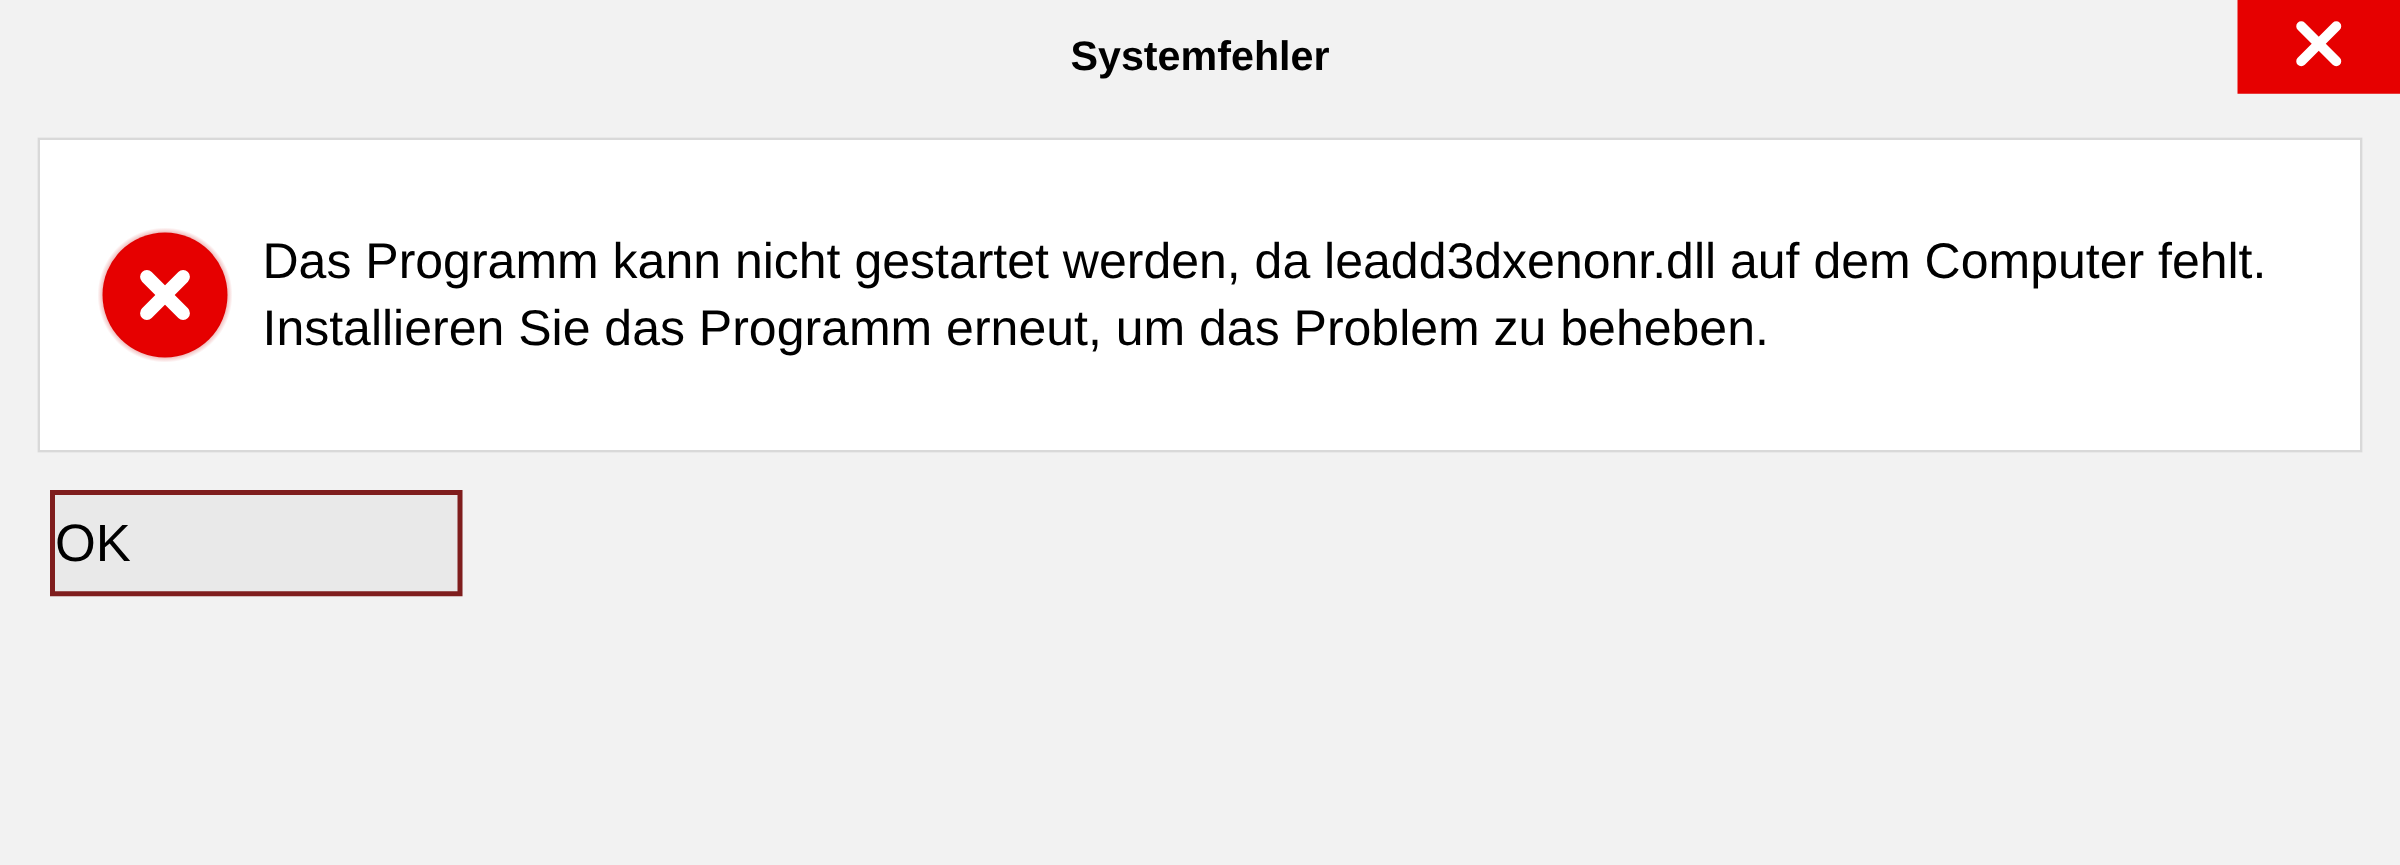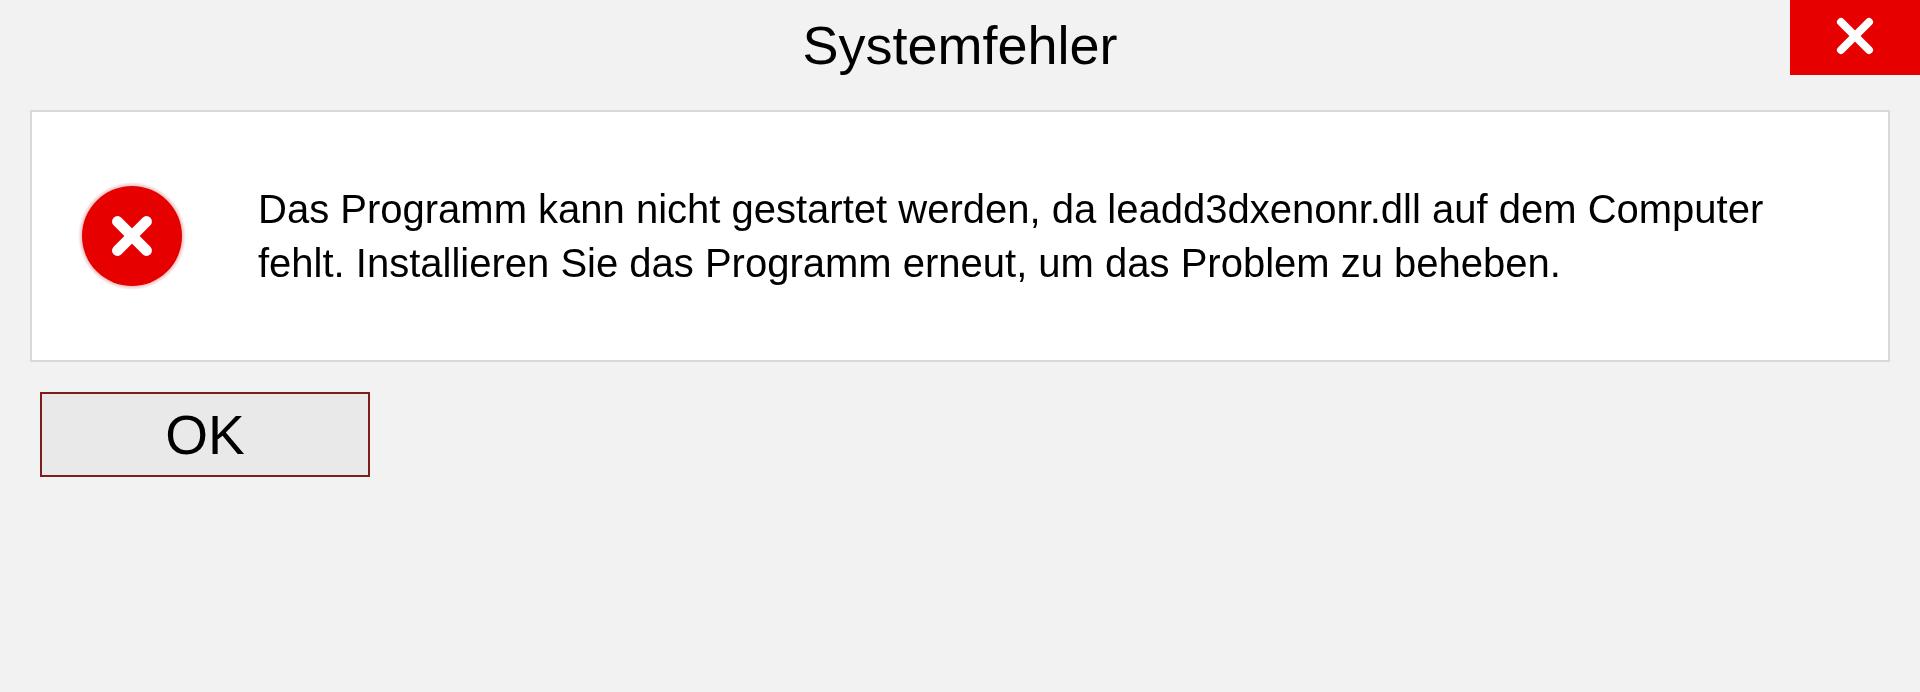--- a/index.html
+++ b/index.html
@@ -16,23 +16,23 @@
     }
     .titlebar {
       display: flex;
       align-items: center;
       justify-content: center;
       height: 90px;
       position: relative;
       background: #f2f2f2;
     }
     .title {
-      font-size: 54px;
+      font-size: 33px;
       color: #000;
-      font-weight: 400;
+      font-weight: 700;
     }
     .close-btn {
       position: absolute;
       right: 0;
       top: 0;
       width: 130px;
       height: 75px;
       background: #e60000;
       display: flex;
       align-items: center;
@@ -43,21 +43,21 @@
       width: 48px;
       height: 48px;
     }
     .content-box {
       margin: 20px 30px 0 30px;
       background: #ffffff;
       border: 2px solid #d9d9d9;
       padding: 70px 50px 70px 50px;
       display: flex;
       align-items: center;
-      gap: 76px;
+      gap: 28px;
     }
     .error-icon {
       flex-shrink: 0;
       width: 100px;
       height: 100px;
       background: #e60000;
       border-radius: 50%;
       display: flex;
       align-items: center;
       justify-content: center;
@@ -90,25 +90,24 @@
       font-weight: 900;
       font-style: italic;
       color: #e60000;
       letter-spacing: 1px;
       font-family: Arial, sans-serif;
     }
     .ok-btn {
       width: 330px;
       height: 85px;
       background: #e9e9e9;
-      border: 2px solid #7f1d1d;
+      border: 4px solid #7f1d1d;
       display: flex;
       align-items: center;
-      justify-content: center;
-      font-size: 55px;
+      font-size: 42px;
       color: #000;
       cursor: pointer;
     }
   </style>
 </head>
 <body>
 
 <div class="titlebar">
   <div class="title">Systemfehler</div>
   <div class="close-btn">

